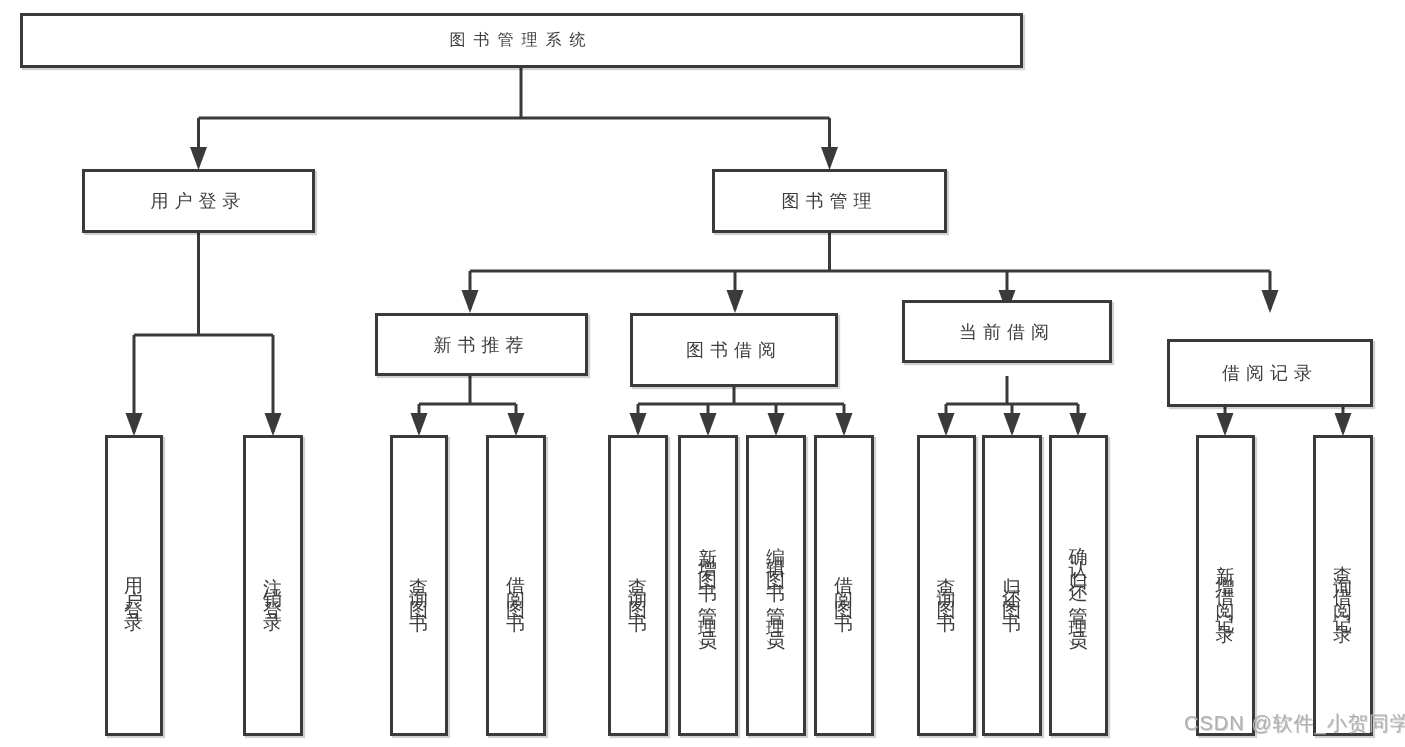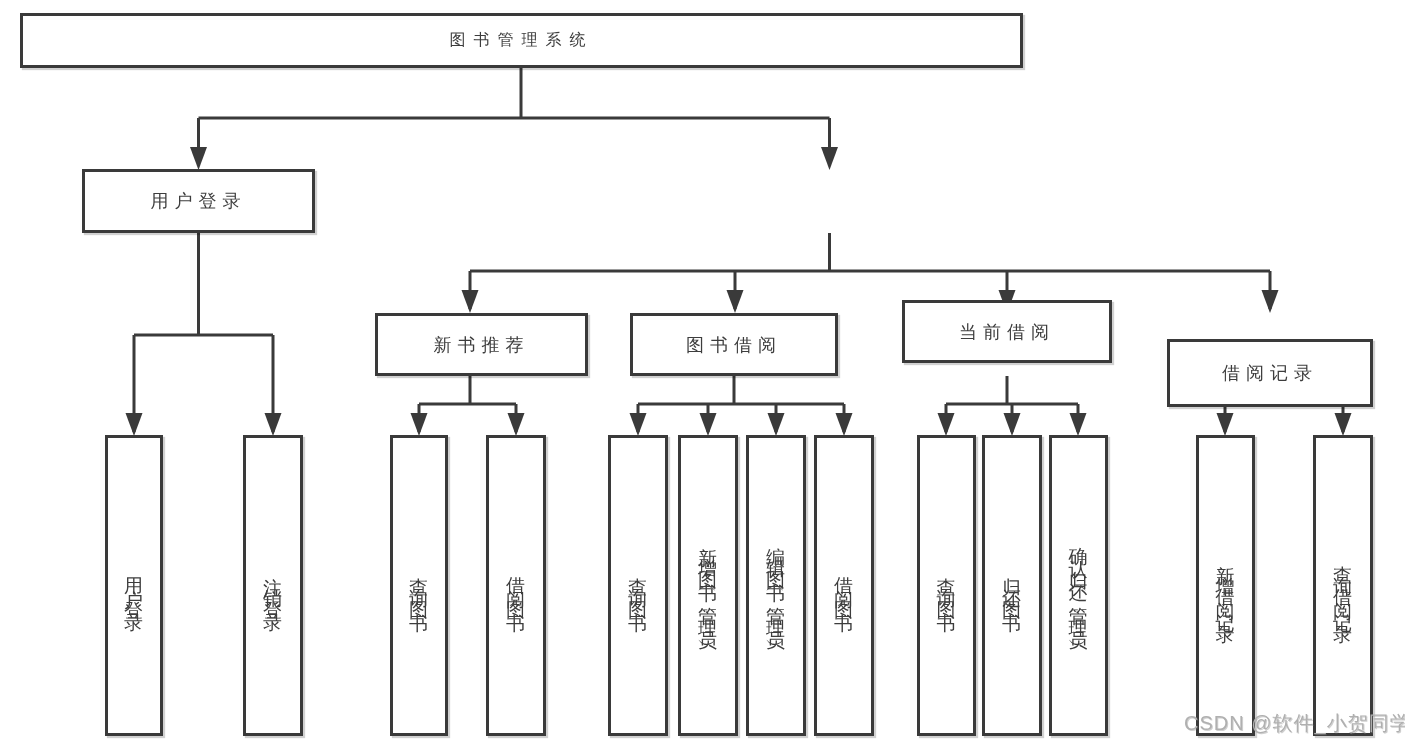--- a/index.html
+++ b/index.html
@@ -99,25 +99,28 @@
     </g>
   </svg>
 
   <div class="node root" style="left:20px;top:13px;width:1003px;height:55px;">
     <span>图书管理系统</span>
   </div>
 
   <div class="node" style="left:82px;top:169px;width:233px;height:64px;">
     <span>用户登录</span>
   </div>
+  <div class="node" style="left:712px;top:169px;width:235px;height:64px;">
+    <span>图书管理</span>
+  </div>
 
   <div class="node" style="left:375px;top:313px;width:213px;height:63px;">
     <span>新书推荐</span>
   </div>
-  <div class="node" style="left:630px;top:313px;width:208px;height:63px;">
+  <div class="node" style="left:630px;top:313px;width:208px;height:74px;">
     <span>图书借阅</span>
   </div>
   <div class="node" style="left:902px;top:300px;width:210px;height:63px;">
     <span>当前借阅</span>
   </div>
   <div class="node" style="left:1167px;top:313px;width:206px;height:68px;margin-top:26px;">
     <span>借阅记录</span>
   </div>
 
   <div class="node v" style="left:105px;top:435px;width:58px;height:301px;">

